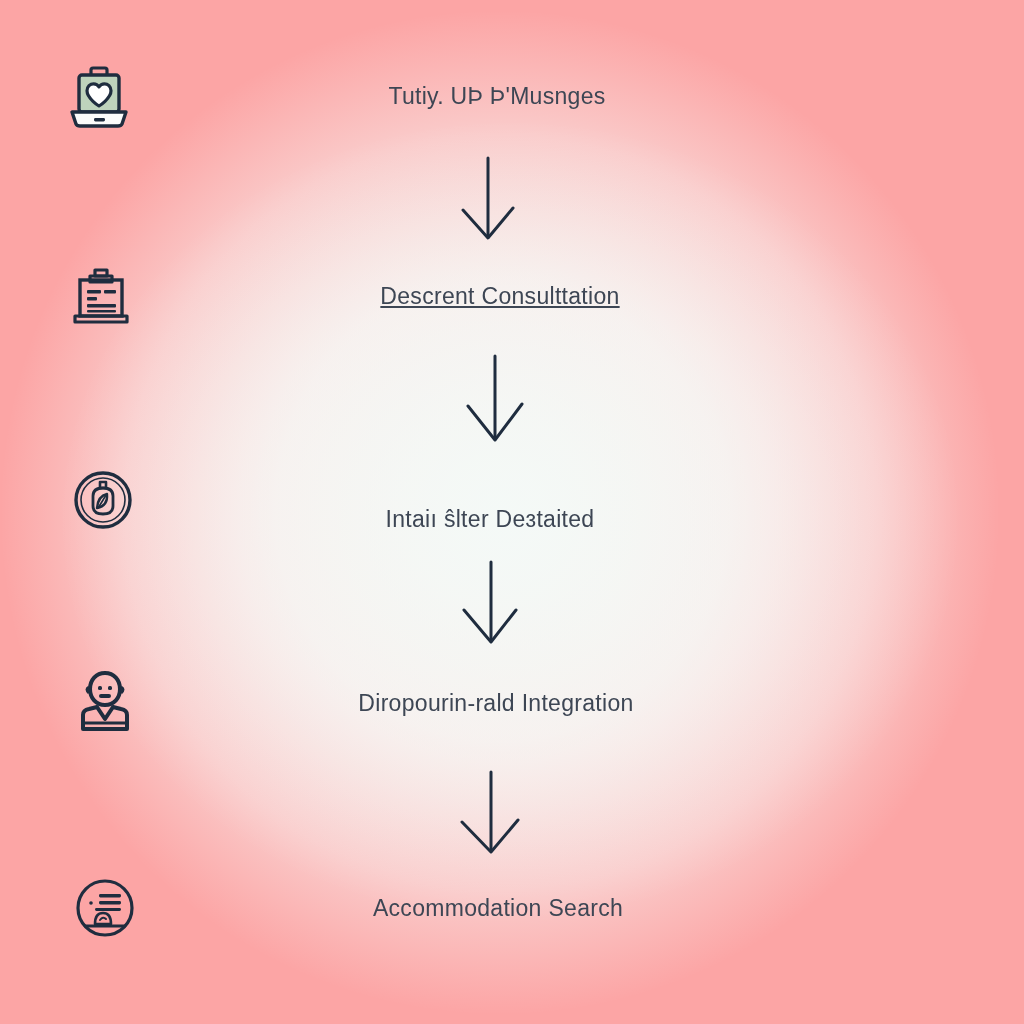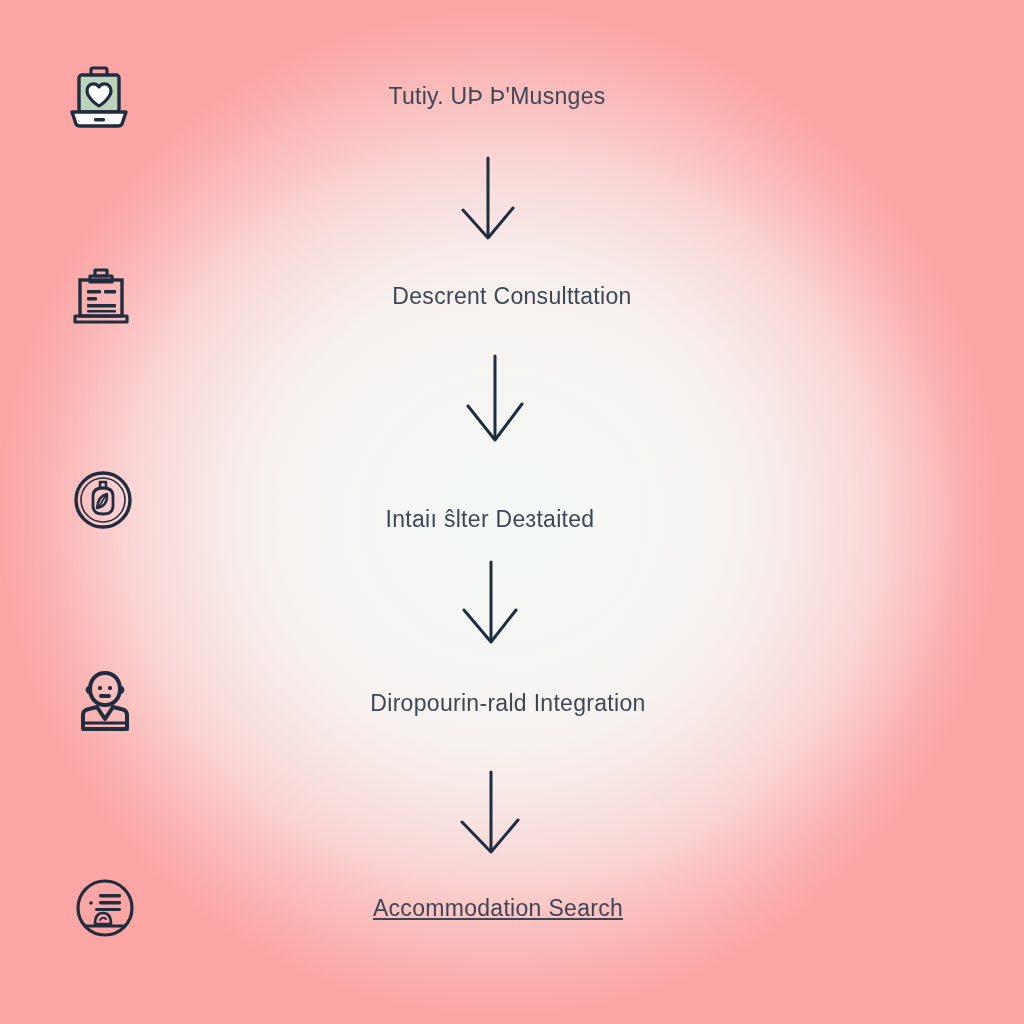--- a/index.html
+++ b/index.html
@@ -84,24 +84,24 @@
   .step-4 { top: 650px; }
   .step-5 { top: 855px; }
 
   .step-1 .step-icon { left: 56px; top: 10px; }
   .step-2 .step-icon { left: 58px; top: 8px; }
   .step-3 .step-icon { left: 60px; top: 10px; }
   .step-4 .step-icon { left: 62px; top: 8px; }
   .step-5 .step-icon { left: 62px; top: 10px; }
 
   .step-1 .step-label { left: 262px; width: 470px; top: 38px; }
-  .step-2 .step-label { left: 272px; width: 480px; top: 38px; }
+  .step-2 .step-label { left: 260px; width: 480px; top: 38px; text-decoration: underline; }
   .step-3 .step-label { left: 250px; width: 480px; top: 40px; margin-top: 19px; }
-  .step-4 .step-label { left: 268px; width: 480px; top: 40px; }
-  .step-5 .step-label { left: 258px; width: 480px; top: 40px; text-decoration: underline; }
+  .step-4 .step-label { left: 256px; width: 480px; top: 40px; }
+  .step-5 .step-label { left: 258px; width: 480px; top: 40px; }
 
   
   .arrow {
     position: absolute;
     width: 90px;
     height: 100px;
   }
   .arrow-1 { left: 443px; top: 152px; }
   .arrow-2 { left: 450px; top: 352px; }
   .arrow-3 { left: 446px; top: 558px; }

